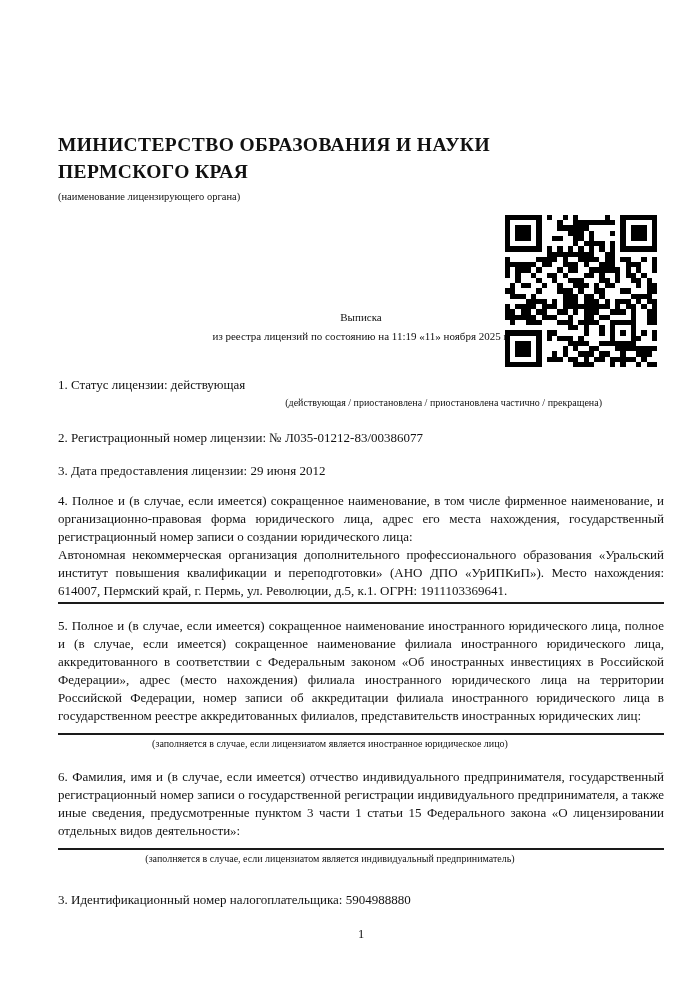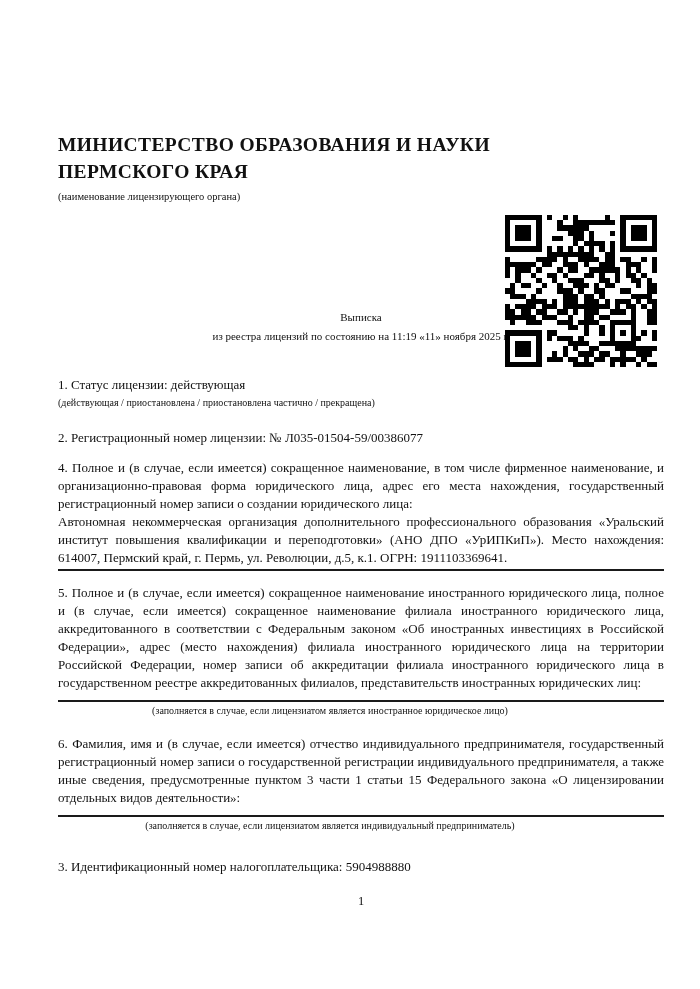--- a/index.html
+++ b/index.html
@@ -49,21 +49,21 @@
     font-family: Liberation Serif, serif;
   }
 
   
   .item { font-size: 13px; line-height: 18px; }
   .body-text { text-align: justify; }
   .item-1 { margin-top: 30px; }
   .inline-caption {
     font-size: 10px;
     line-height: 13px;
-    text-align: left;
+    text-align: right;
     padding-right: 62px;
     margin-top: 2px;
   }
   .item-2 { margin-top: 20px; }
   .item-3 { margin-top: 15px; }
   .item-4 { margin-top: 12px; }
   .item-5 { margin-top: 13px; font-family: Liberation Serif, serif; }
   .item-6 { margin-top: 18px; }
   .item-7 { margin-top: 26px; }
   .sep-line {
@@ -551,23 +551,26 @@
       <div>Выписка</div>
       <div>из реестра лицензий по состоянию на 11:19 «11» ноября 2025 г.</div>
     </div>
 
     <section class="item item-1">
       <div class="body-text">1. Статус лицензии: действующая</div>
       <div class="inline-caption">(действующая / приостановлена / приостановлена частично / прекращена)</div>
     </section>
 
     <section class="item item-2">
-      <div class="body-text">2. Регистрационный номер лицензии: № Л035-01504-59/00386077</div>
-    </section>
-
+      <div class="body-text">2. Регистрационный номер лицензии: № Л035-01212-83/00386077</div>
+    </section>
+
+    <section class="item item-3">
+      <div class="body-text">3. Дата предоставления лицензии: 29 июня 2012</div>
+    </section>
 
     <section class="item item-4">
       <div class="body-text">4. Полное и (в случае, если имеется) сокращенное наименование, в том числе фирменное наименование, и организационно-правовая форма юридического лица, адрес его места нахождения, государственный регистрационный номер записи о создании юридического лица:</div>
       <div class="body-text">Автономная некоммерческая организация дополнительного профессионального образования «Уральский институт повышения квалификации и переподготовки» (АНО ДПО «УрИПКиП»). Место нахождения: 614007, Пермский край, г. Пермь, ул. Революции, д.5, к.1. ОГРН: 1911103369641.</div>
       <div class="sep-line"></div>
     </section>
 
     <section class="item item-5">
       <div class="body-text">5. Полное и (в случае, если имеется) сокращенное наименование иностранного юридического лица, полное и (в случае, если имеется) сокращенное наименование филиала иностранного юридического лица, аккредитованного в соответствии с Федеральным законом «Об иностранных инвестициях в Российской Федерации», адрес (место нахождения) филиала иностранного юридического лица на территории Российской Федерации, номер записи об аккредитации филиала иностранного юридического лица в государственном реестре аккредитованных филиалов, представительств иностранных юридических лиц:</div>
       <div class="sep-line gap-before"></div>

